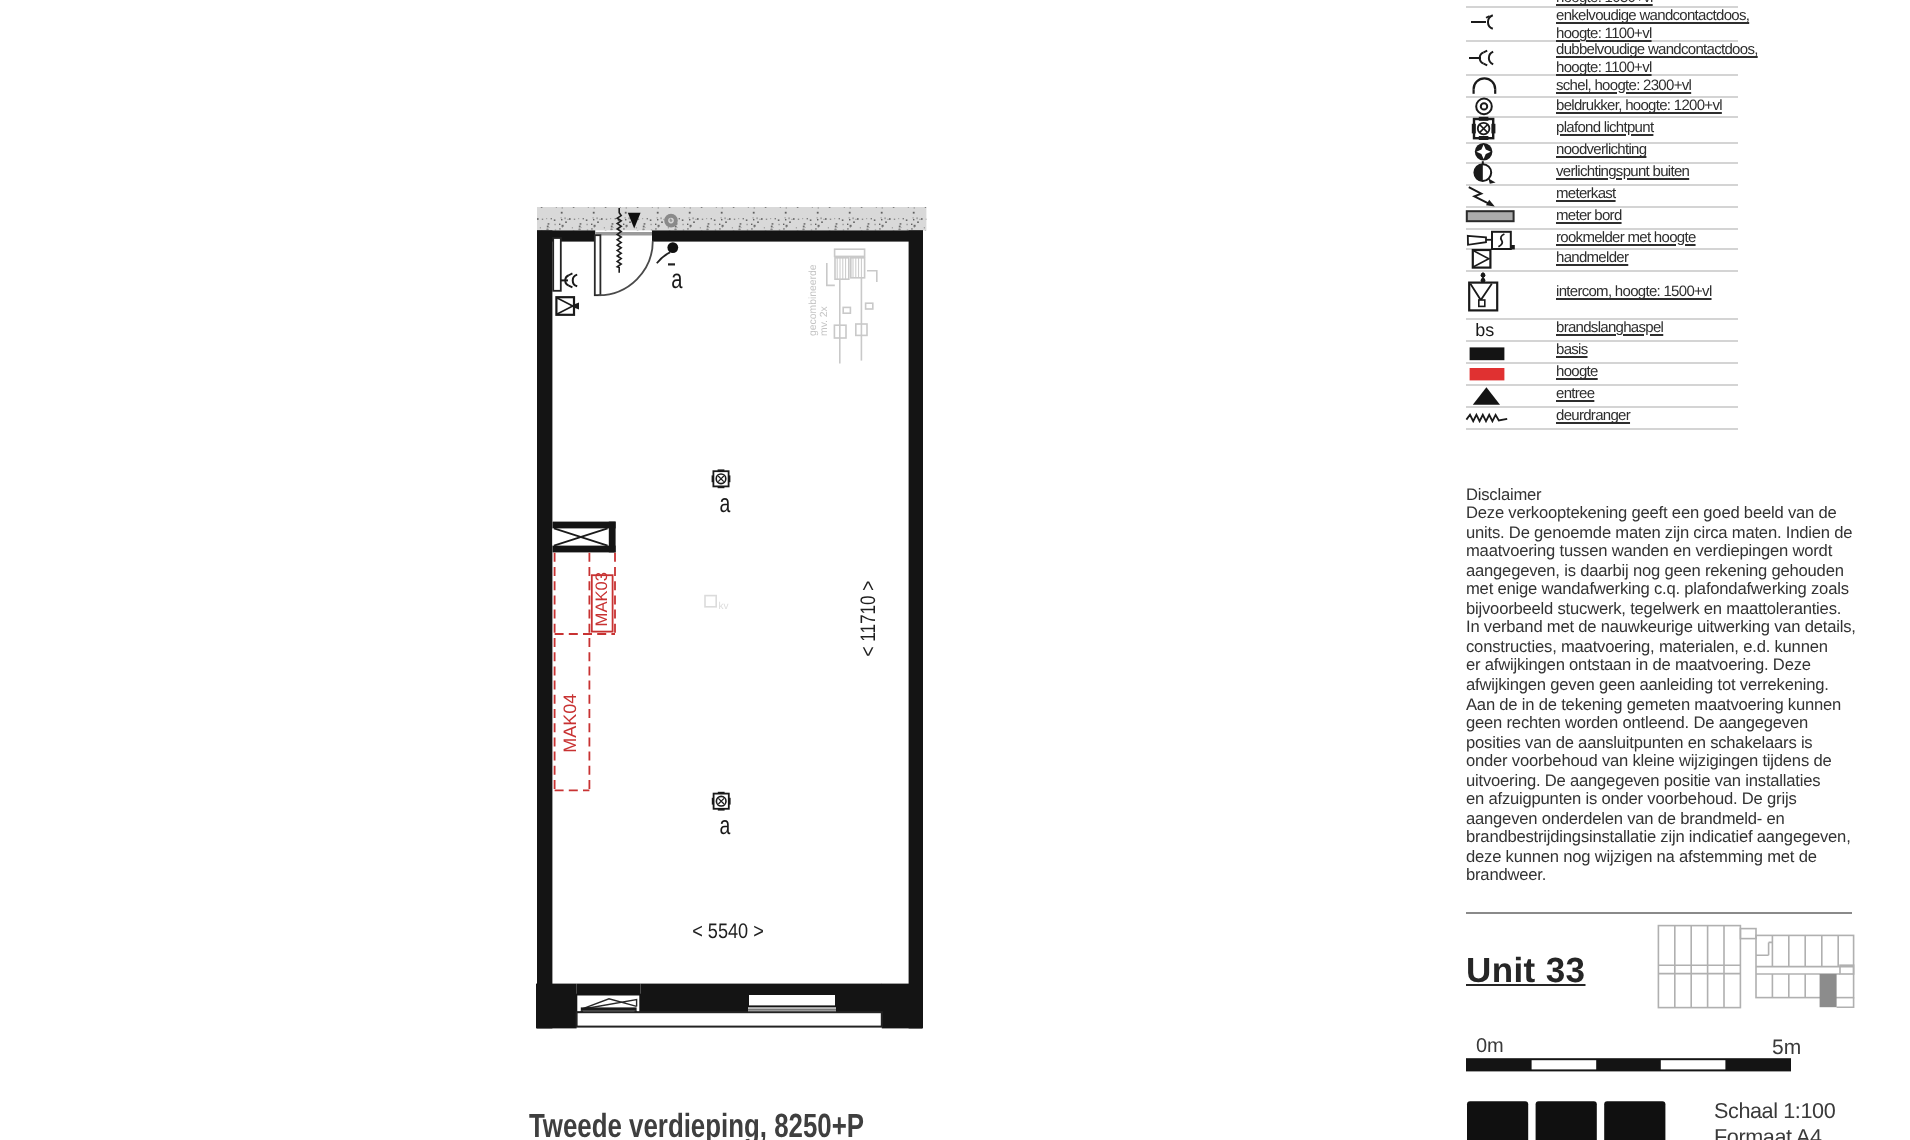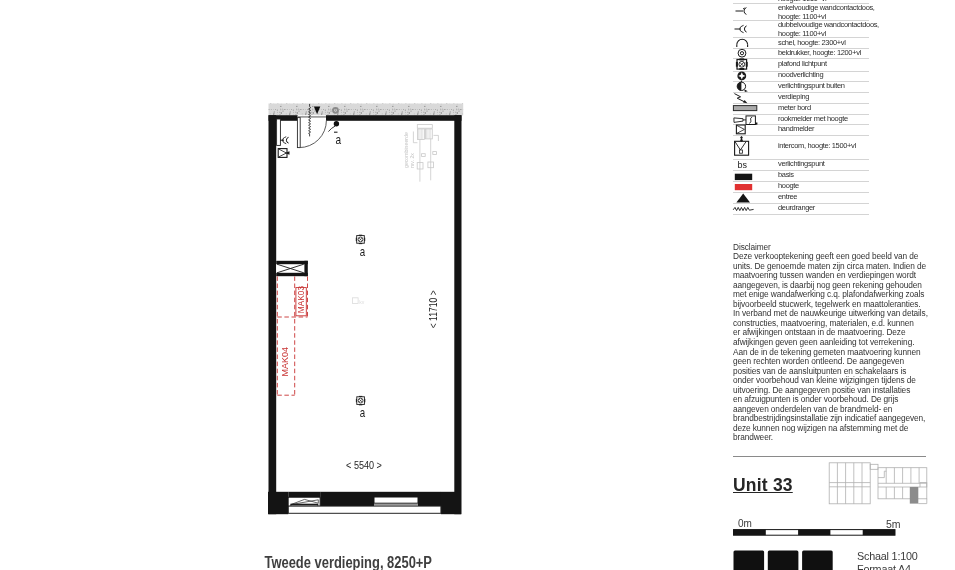--- a/index.html
+++ b/index.html
@@ -1,18 +1,18 @@
 <!DOCTYPE html>
 <html><head>
 <meta charset="utf-8">
 <style>
   html,body{margin:0;padding:0;background:#fff;}
   #page{position:relative;width:955px;height:570px;overflow:hidden;background:#fff;
         font-family:"Liberation Sans",sans-serif;}
-  .lg{position:absolute;font-size:7.5px;line-height:8.8px;letter-spacing:-0.35px;color:#2e2e2e;left:778px;white-space:nowrap;}
+  .lg{position:absolute;font-size:7.5px;line-height:8.8px;letter-spacing:-0.35px;color:#2e2e2e;left:778px;white-space:nowrap;text-decoration:underline;}
   .sep{position:absolute;left:733px;width:136px;height:1px;background:#d4d4d4;}
   .abs{position:absolute;}
 </style>
 </head>
 <body>
 <div id="page">
 
 <div class="sep" style="top:3px"></div>
 <div class="sep" style="top:19.8px"></div>
 <div class="sep" style="top:37.3px"></div>
@@ -41,31 +41,31 @@
 <div class="lg" style="top:38.7px">schel, hoogte: 2300+vl</div>
 
 <div class="lg" style="top:49.2px">beldrukker, hoogte: 1200+vl</div>
 
 <div class="lg" style="top:59.9px">plafond lichtpunt</div>
 
 <div class="lg" style="top:71.3px">noodverlichting</div>
 
 <div class="lg" style="top:81.8px">verlichtingspunt buiten</div>
 
-<div class="lg" style="top:93.2px">verdieping</div>
+<div class="lg" style="top:93.2px">meterkast</div>
 
 <div class="lg" style="top:104.2px">meter bord</div>
 
 <div class="lg" style="top:114.7px">rookmelder met hoogte</div>
 
 <div class="lg" style="top:125.3px">handmelder</div>
 
 <div class="lg" style="top:142.2px">intercom, hoogte: 1500+vl</div>
 
-<div class="lg" style="top:160px">verlichtingspunt</div>
+<div class="lg" style="top:160px">brandslanghaspel</div>
 
 <div class="lg" style="top:171.3px">basis</div>
 
 <div class="lg" style="top:182.3px">hoogte</div>
 
 <div class="lg" style="top:193.3px">entree</div>
 
 <div class="lg" style="top:204.3px">deurdranger</div>
 
 <div class="abs" style="left:733px;top:242.5px;width:205px;font-size:8.3px;line-height:9.55px;letter-spacing:-0.1px;color:#333;">

